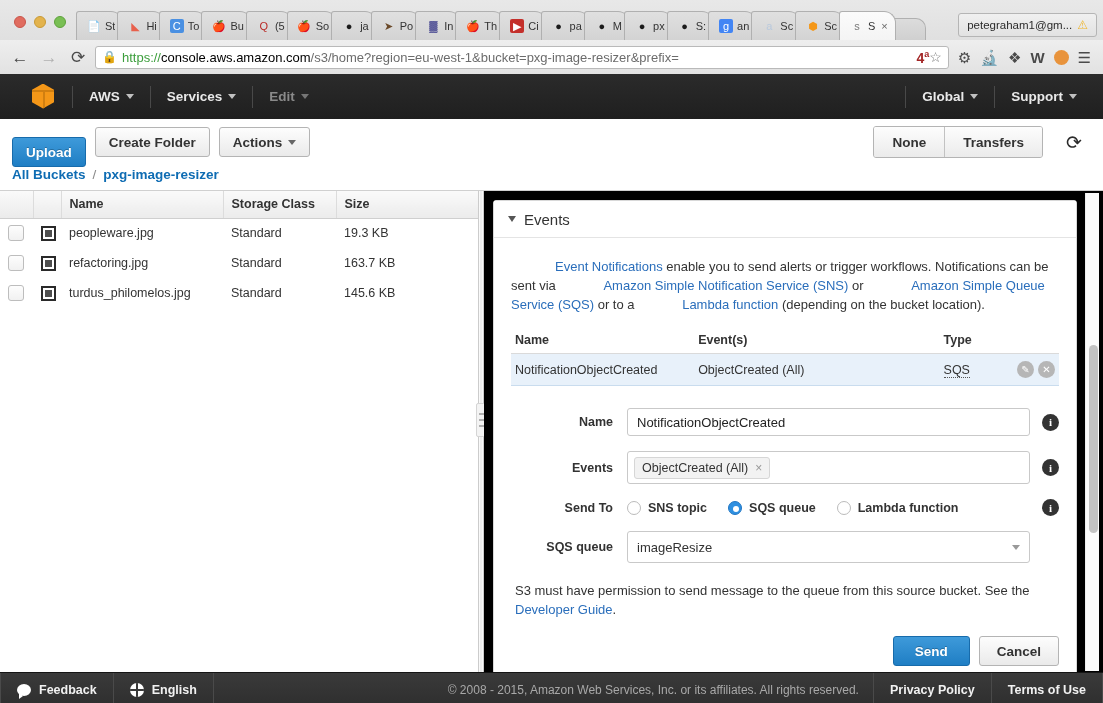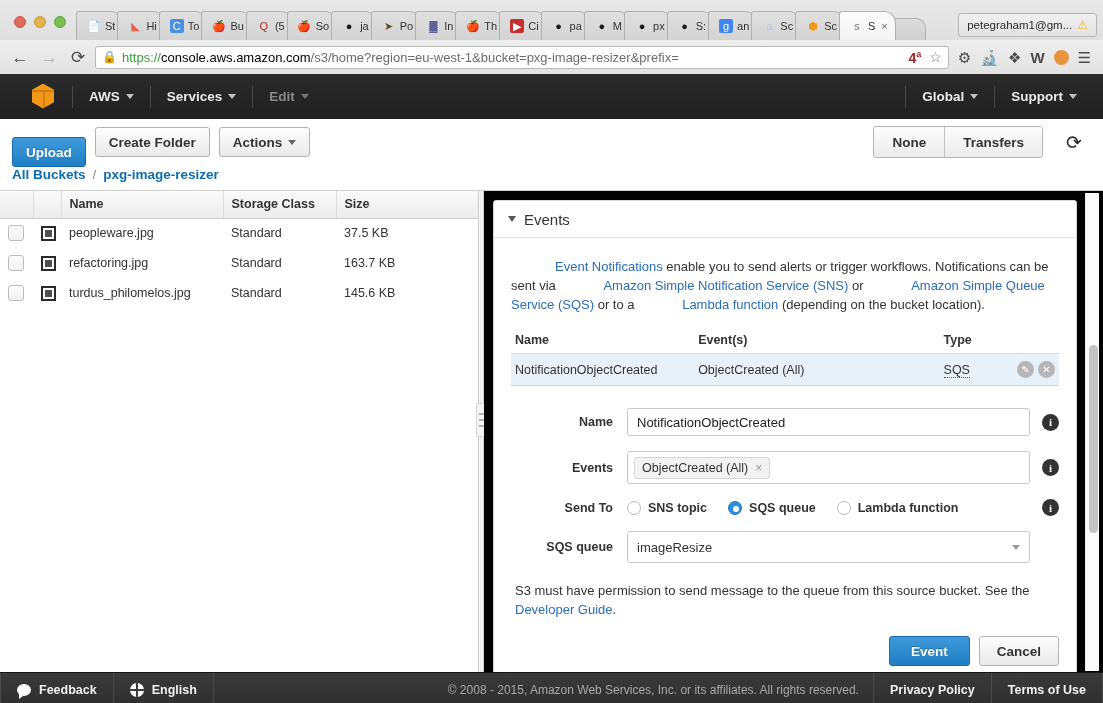--- a/index.html
+++ b/index.html
@@ -113,21 +113,21 @@
     gap:5px;
     font-size:13px;
     overflow:hidden;
     min-width:0;
   }
   .lock-icon { color:#3c9e3c; font-size:12px; flex:0 0 auto; }
   .url-text { white-space:nowrap; overflow:hidden; color:#000; min-width:0; flex:1; }
   .url-text .sch { color:#3c9e3c; }
   .url-text .dom { color:#000; }
   .url-text .pth { color:#6c6c6c; }
-  .omni-right { display:flex; align-items:center; gap:8px; flex:0 0 auto; }
+  .omni-right { display:flex; align-items:center; gap:0; flex:0 0 auto; }
   .badge-4 { color:#a32626; font-weight:bold; font-size:14px; }
   .badge-4 sup { font-size:9px; }
   .star { color:#777; font-size:14px; }
   .ext-icons { display:flex; align-items:center; gap:9px; padding:0 4px; }
   .ext-icons span { font-size:15px; color:#4a4a4a; line-height:1; }
   .ext-w { color:#c0502a; font-weight:bold; font-size:13px; }
   .ext-o { width:15px; height:15px; border-radius:50%; background:#e8933c; display:inline-block; }
 
   
   .aws-nav {
@@ -704,21 +704,21 @@
       <tbody id="obj-rows-host">
           <tr>
             <td class="col-cb">
               <span class="cb-box"></span>
             </td>
             <td class="col-ic">
               <span class="file-ic"></span>
             </td>
             <td class="col-nm">peopleware.jpg</td>
             <td class="col-sc">Standard</td>
-            <td>37.5 KB</td>
+            <td>19.3 KB</td>
           </tr>
           <tr>
             <td class="col-cb">
               <span class="cb-box"></span>
             </td>
             <td class="col-ic">
               <span class="file-ic"></span>
             </td>
             <td class="col-nm">refactoring.jpg</td>
             <td class="col-sc">Standard</td>
@@ -829,21 +829,21 @@
             </div>
           </div>
           <div class="info-ic" style="visibility:hidden">i</div>
         </div>
 
         <p class="note">
           <span>S3 must have permission to send message to the queue from this source bucket. See the </span><a href="#">Developer Guide</a><span>.</span>
         </p>
 
         <div class="actions-row">
-          <div class="btn-save">Event</div>
+          <div class="btn-save">Send</div>
           <div class="btn-cancel">Cancel</div>
         </div>
 
       </div>
     </div>
     <div class="vscroll">
       <div class="vthumb"></div>
     </div>
   </div>
 </div>

